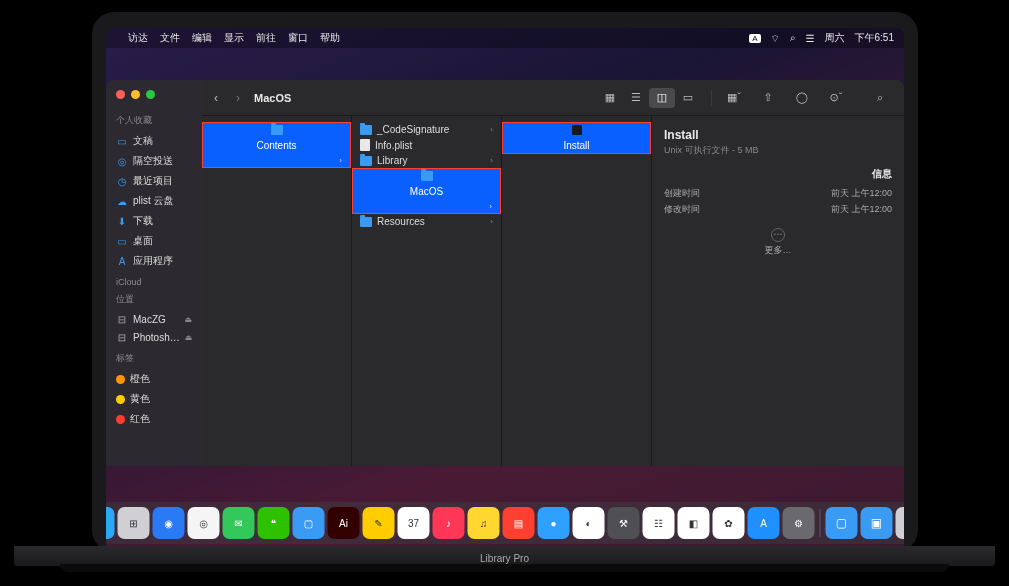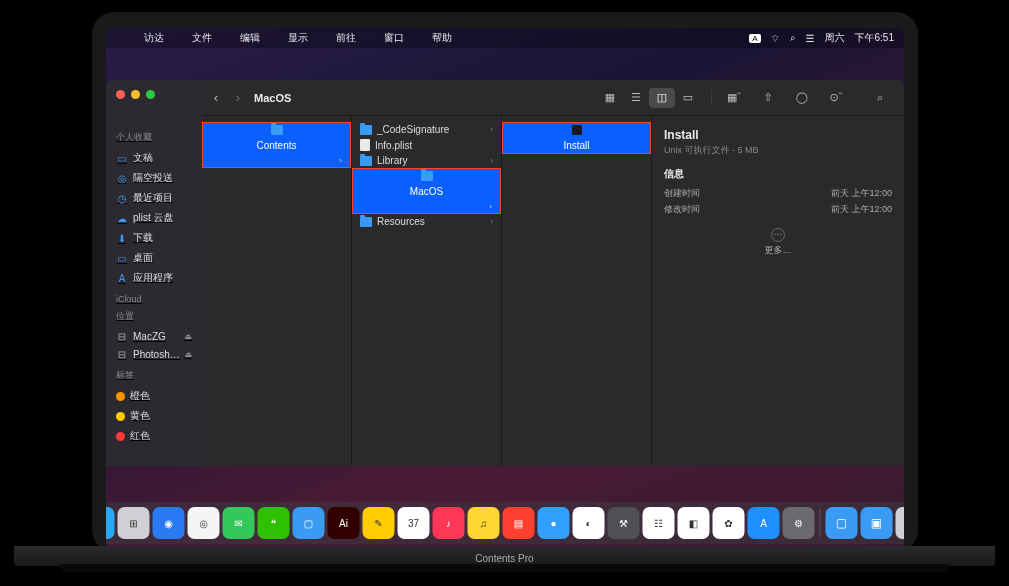--- a/index.html
+++ b/index.html
@@ -9,32 +9,32 @@
     .macbook-frame { position: absolute; top: 12px; left: 92px; width: 826px; height: 540px; background: #1a1a1c; border-radius: 22px; padding: 16px 14px 0; }
     .macbook-base { position: absolute; bottom: 0; left: 0; width: 1009px; height: 40px; }
     .macbook-base-top { position: absolute; bottom: 20px; left: 14px; right: 14px; height: 20px; background: linear-gradient(#2a2a2c, #1a1a1c); border-radius: 0 0 4px 4px; }
     .macbook-base-bot { position: absolute; bottom: 14px; left: 60px; right: 60px; height: 8px; background: #0a0a0a; border-radius: 0 0 30px 30px; }
     .macbook-label { position: absolute; bottom: 22px; left: 0; right: 0; text-align: center; color: #aaa; font-size: 10px; }
 
     .screen { width: 100%; height: 100%; background: linear-gradient(160deg, #2a1d4a 0%, #1a1535 30%, #4a1a35 70%, #3a1a30 100%); border-radius: 8px; position: relative; overflow: hidden; }
 
     
     .menubar { height: 20px; background: rgba(0,0,0,0.3); display: flex; align-items: center; padding: 0 10px; color: #e8e8e8; font-size: 10px; }
-    .menubar-left { display: flex; gap: 28px; align-items: center; }
+    .menubar-left { display: flex; gap: 12px; align-items: center; }
     .apple-icon { font-size: 12px; }
     .menubar-right { margin-left: auto; display: flex; gap: 10px; align-items: center; }
 
     
     .bg-purple { position: absolute; top: 20px; left: 0; right: 0; bottom: 0; }
 
     
     .finder { position: absolute; top: 52px; left: 0; right: 0; height: 386px; background: #2a2a2c; display: flex; border-radius: 8px 8px 0 0; overflow: hidden; }
 
     
-    .sidebar { width: 96px; background: rgba(44,42,48,0.95); padding: 45px 6px 6px; overflow: hidden; text-decoration: underline; }
+    .sidebar { width: 96px; background: rgba(44,42,48,0.95); padding: 28px 6px 6px; overflow: hidden; }
     .traffic-lights { position: absolute; top: 10px; left: 10px; display: flex; gap: 6px; }
     .traffic-light { width: 9px; height: 9px; border-radius: 50%; }
     .tl-red { background: #ff5f57; }
     .tl-yellow { background: #febc2e; }
     .tl-green { background: #28c840; }
     .sidebar-section-title { color: #8a8a8c; font-size: 9px; margin: 6px 4px 4px; }
     .sidebar-item { display: flex; align-items: center; gap: 5px; padding: 3px 4px; color: #ddd; font-size: 10px; border-radius: 4px; cursor: pointer; white-space: nowrap; }
     .sidebar-icon { width: 12px; height: 12px; display: inline-flex; align-items: center; justify-content: center; color: #3a9bf5; flex-shrink: 0; }
     .sidebar-icon.gray { color: #aaa; }
     .tag-dot { width: 9px; height: 9px; border-radius: 50%; }
@@ -71,21 +71,21 @@
     .folder-icon::before { content: ''; position: absolute; top: -2px; left: 0; width: 5px; height: 2px; background: #3a9bf5; border-radius: 1px 1px 0 0; }
     .doc-icon { width: 10px; height: 12px; background: #e8e8e8; border-radius: 1px; flex-shrink: 0; }
     .exec-icon { width: 10px; height: 10px; background: #1a1a1c; border-radius: 1px; flex-shrink: 0; }
     .highlight-box { border: 1px solid #ff4030; flex-direction: column; }
 
     
     .preview-icon { width: 130px; height: 120px; background: #1a1a1c; border: 1px solid #555; border-radius: 4px; margin: 0 auto 14px; display: flex; align-items: flex-start; justify-content: center; padding-top: 20px; }
     .preview-exec-text { color: #3fd43f; font-family: monospace; font-size: 18px; font-weight: 600; }
     .preview-name { color: #e8e8e8; font-size: 12px; font-weight: 600; margin-bottom: 2px; }
     .preview-kind { color: #888; font-size: 9px; margin-bottom: 10px; }
-    .preview-info-label { color: #e8e8e8; font-size: 10px; font-weight: 600; margin-bottom: 6px; }
+    .preview-info-label { color: #e8e8e8; font-size: 10px; font-weight: 600; margin-bottom: 6px; text-align: right; }
     .info-row { display: flex; justify-content: space-between; font-size: 9px; color: #aaa; margin-bottom: 3px; }
     .more-btn { text-align: center; margin-top: 12px; color: #aaa; font-size: 9px; }
     .more-circ { display: inline-block; width: 14px; height: 14px; border: 1px solid #666; border-radius: 50%; line-height: 11px; font-size: 9px; margin-bottom: 2px; }
 
     
     .dock { position: absolute; bottom: 8px; left: 50%; transform: translateX(-50%); height: 42px; background: rgba(60,60,66,0.5); border-radius: 12px; padding: 4px 6px; display: flex; gap: 3px; align-items: center; backdrop-filter: blur(10px); }
     .dock-item { width: 32px; height: 32px; border-radius: 7px; display: flex; align-items: center; justify-content: center; cursor: pointer; font-size: 14px; color: #fff; }
     .dock-sep { width: 1px; height: 28px; background: rgba(255,255,255,0.2); margin: 0 2px; }
   </style>
 </head>
@@ -297,14 +297,14 @@
         <div class="dock-item" style="background: rgb(58, 155, 245); font-size: 12px;">▣</div>
         <div class="dock-item" style="background: rgb(208, 208, 212); font-size: 12px;">🗑</div>
       </div>
 
   </div>
 </div>
 
 <div class="macbook-base">
   <div class="macbook-base-top"></div>
   <div class="macbook-base-bot"></div>
-  <div class="macbook-label">Contents Pro</div>
+  <div class="macbook-label">Library Pro</div>
 </div>
 
 </body></html>

